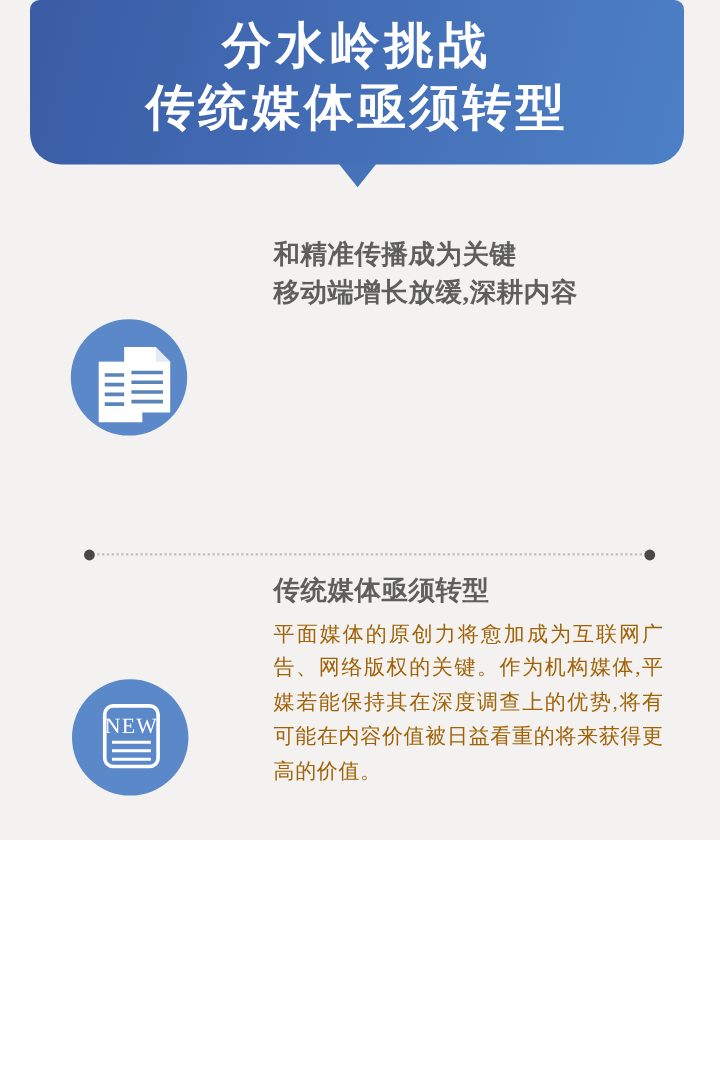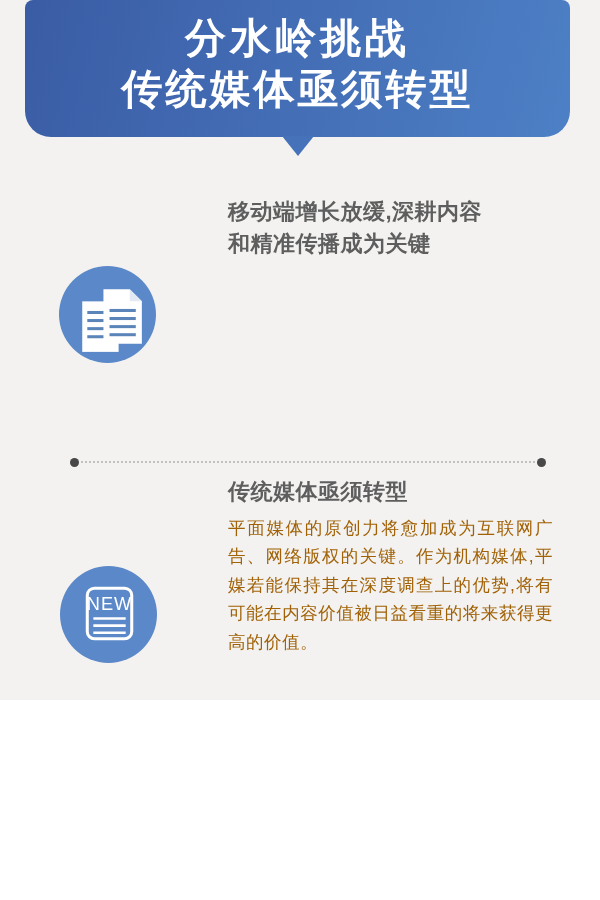--- a/index.html
+++ b/index.html
@@ -1,19 +1,19 @@
 <!DOCTYPE html>
 <html><head>
 <meta charset="utf-8">
 <style>
   html,body { margin:0; padding:0; }
   .page {
     position:relative; width:600px; height:700px;
     background:#f3f2f0; overflow:hidden;
-    font-family:Liberation Sans, sans-serif;
+    font-family:Liberation Serif, serif;
   }
 
   
   .header {
     position:absolute; left:25px; top:0; width:545px; height:137px;
     background:linear-gradient(105deg,#3a5ca5 0%, #4d80c6 100%);
     border-radius:8px 8px 26px 26px;
     color:#ffffff; text-align:center;
   }
   .header .title-line1 {
@@ -118,22 +118,22 @@
       <path d="M44,23 L70,23 L82,35 L82,77 L44,77 Z" fill="#ffffff"></path>
       <path d="M70,23 L70,35 L82,35 Z" fill="#e4eaf4"></path>
       <line x1="50" y1="44" x2="76" y2="44" stroke="#5b84b8" stroke-width="3"></line>
       <line x1="50" y1="52" x2="76" y2="52" stroke="#5b84b8" stroke-width="3"></line>
       <line x1="50" y1="60" x2="76" y2="60" stroke="#5b84b8" stroke-width="3"></line>
       <line x1="50" y1="68" x2="76" y2="68" stroke="#5b84b8" stroke-width="3"></line>
     </svg>
   </div>
 
   <div class="sec-heading" id="heading-mobile">
+    <div>和精准传播成为关键</div>
     <div>移动端增长放缓,深耕内容</div>
-    <div>和精准传播成为关键</div>
   </div>
 
 
   <div class="divider">
     <div class="line"></div>
     <div class="dot left"></div>
     <div class="dot right"></div>
   </div>
 
   <div class="sec-heading" id="heading-traditional">传统媒体亟须转型</div>

